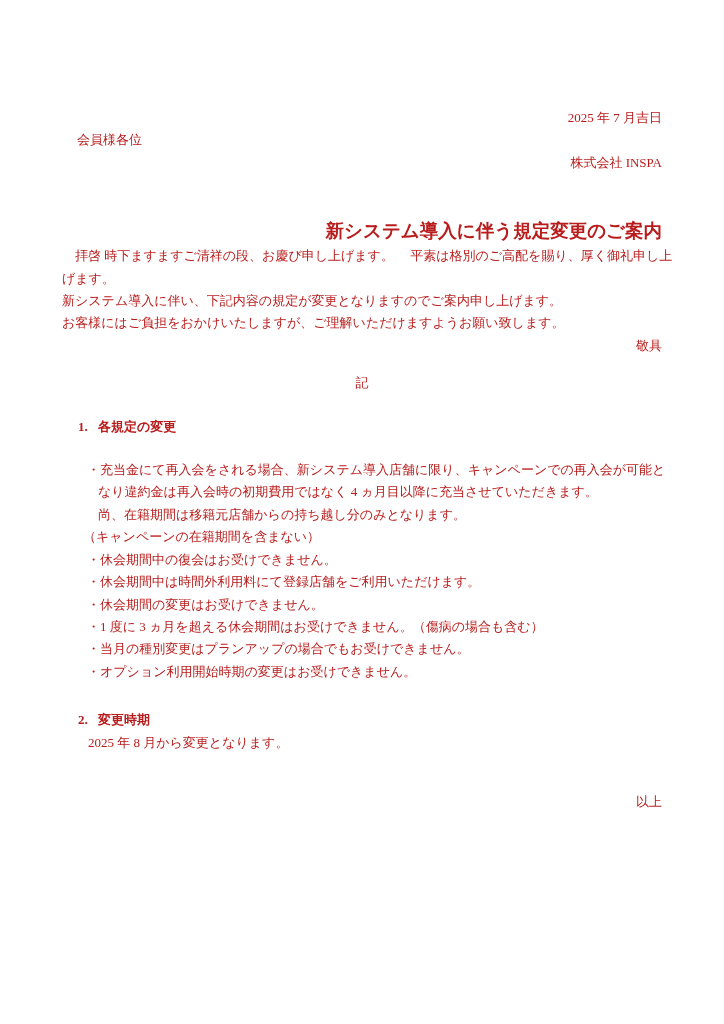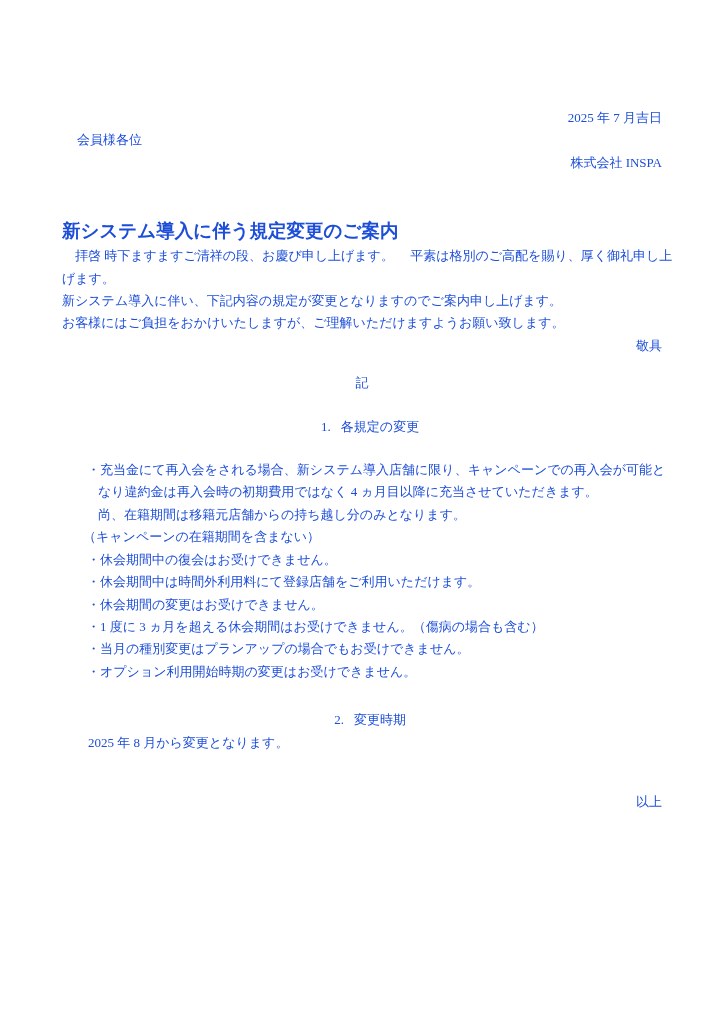--- a/index.html
+++ b/index.html
@@ -6,47 +6,46 @@
   body{
     background:#ffffff;
     font-family:"Liberation Serif","DejaVu Serif",serif;
   }
   .page{
     position:relative;
     width:724px;
     height:1024px;
     margin:0 auto;
     background:#ffffff;
-    color:#1d4ed8;
+    color:#b91c1c;
     box-sizing:border-box;
     padding:107px 62px 0 62px;
     font-size:13px;
     line-height:22.4px;
     overflow:hidden;
   }
   .line{white-space:nowrap;}
   .right{text-align:right;}
   .center{text-align:center;}
   .recipient{padding-left:15px;}
   .sender{}
   .doc-title{
     margin-top:43px;
-    text-align:left;
+    text-align:right;
     font-weight:bold;
     font-size:18.5px;
     line-height:28px;
     white-space:nowrap;
   }
   .body-block{}
   .record{margin-top:15px;}
   .sec-heading{
-    font-weight:normal;
+    font-weight:bold;
     padding-left:16px;
     white-space:nowrap;
-    text-align:center;
   }
   .sec1-heading{margin-top:21px;}
   .sec2-heading{margin-top:26px;}
   .sec-num{display:inline-block;min-width:10px;margin-right:10px;}
   .rules{margin-top:21px;}
   .indent-bullet{padding-left:25px;}
   .indent-cont{padding-left:36px;}
   .indent-paren{padding-left:21px;}
   .sec2-body{padding-left:26px;}
   .end-marker{margin-top:37px;}

